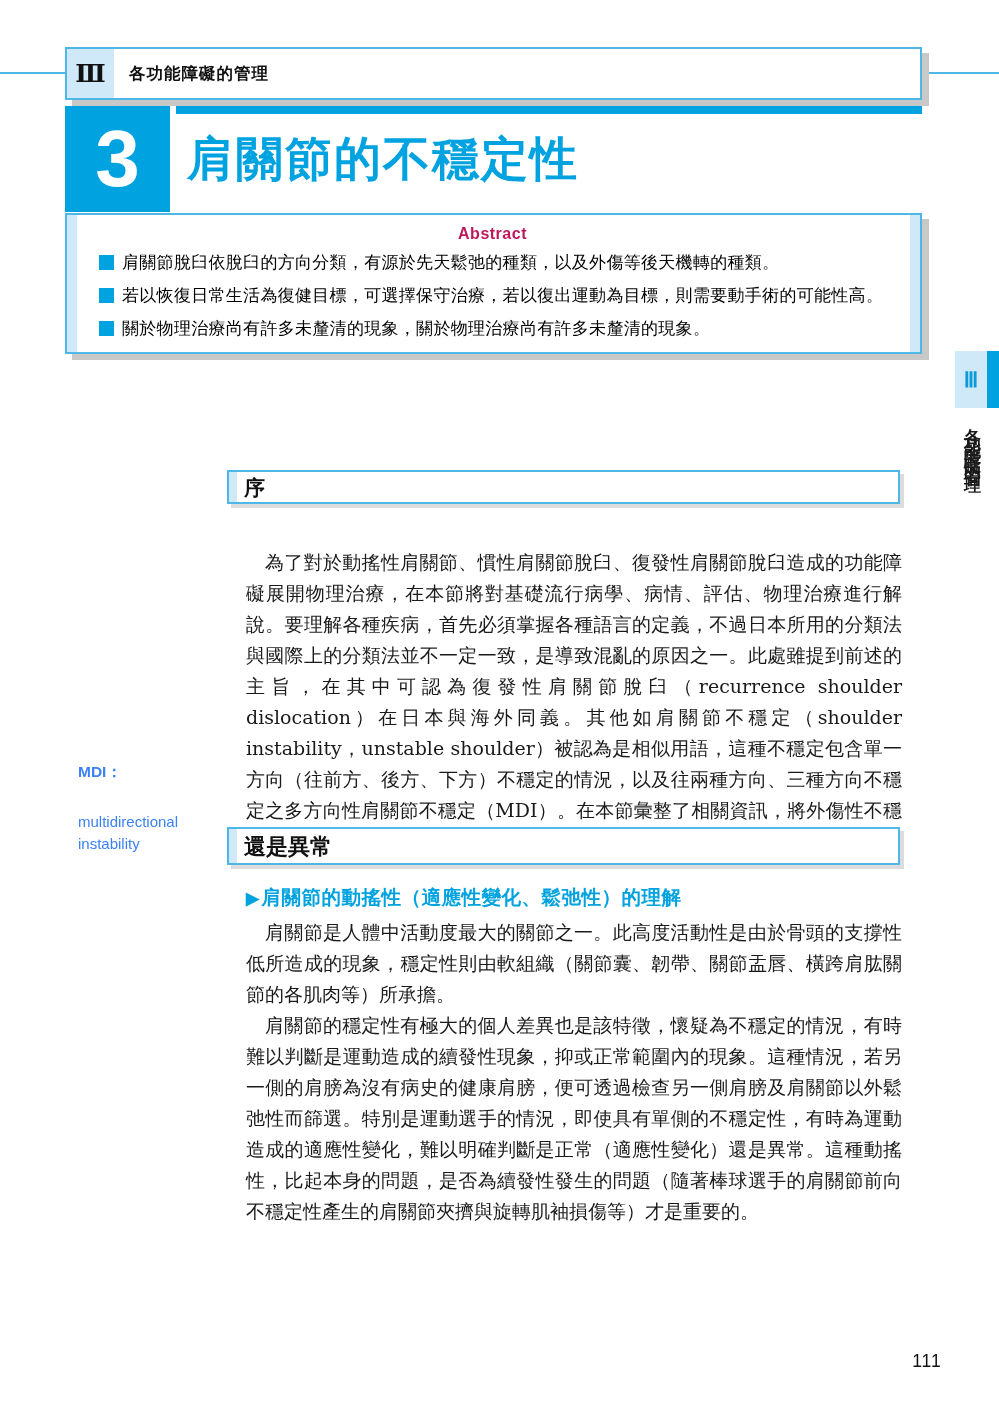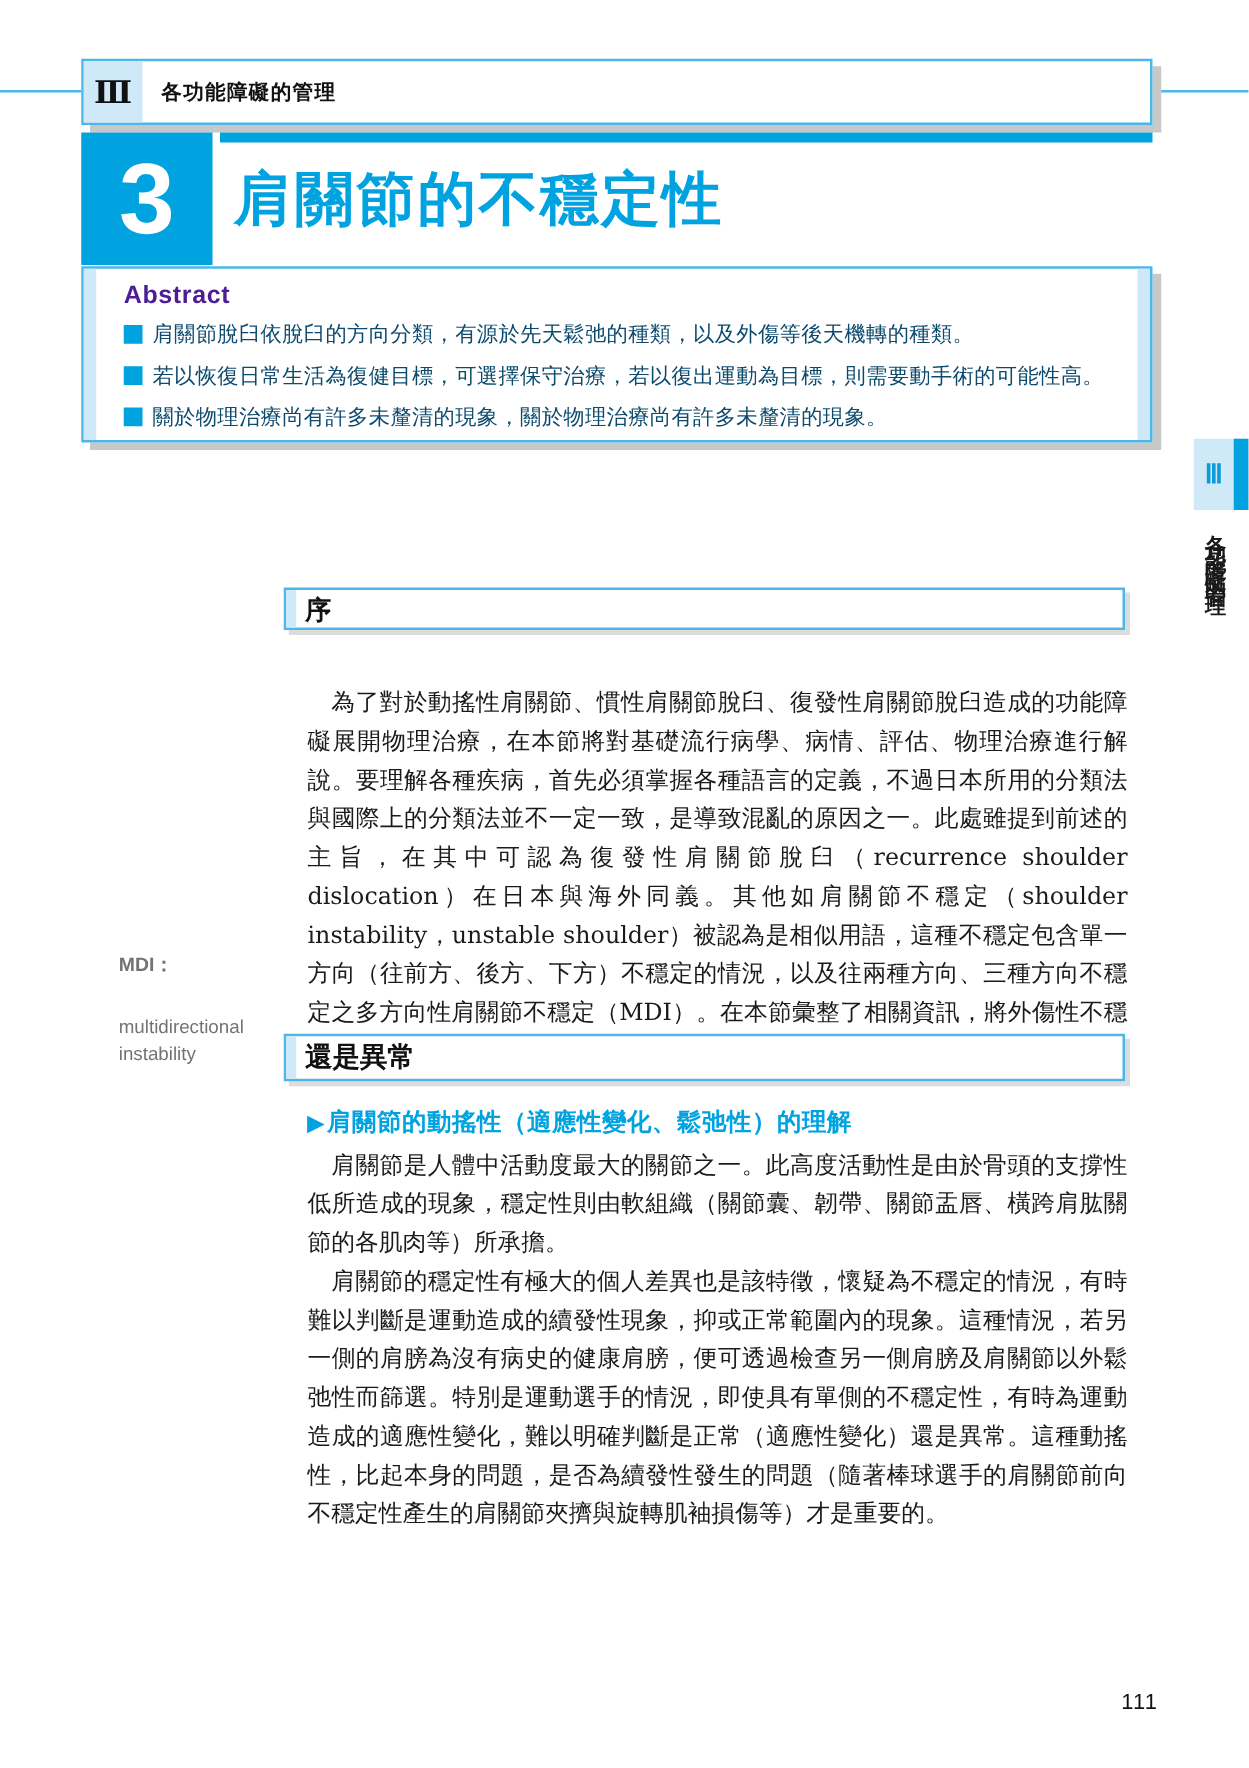--- a/index.html
+++ b/index.html
@@ -54,28 +54,29 @@
   .abstract-box{
     position:absolute;left:65px;top:213px;width:857px;height:141px;
     box-sizing:border-box;background:#ffffff;
     border:2px solid #4db7e8;
     box-shadow:7px 6px 0 #c8c8c8;z-index:2;
   }
   .abstract-stripe{position:absolute;top:0;bottom:0;width:10px;background:#cfe9f8;}
   .stripe-left{left:0;} .stripe-right{right:0;}
   .abstract-content{position:absolute;left:32px;right:34px;top:10px;}
   .abstract-label{
-    color:#4c1d95;font-weight:bold;font-size:20px;letter-spacing:.5px;
+    color:#be185d;font-weight:bold;font-size:16px;letter-spacing:.5px;
     margin-bottom:9px;
+    text-align:center;
   }
   .abstract-item{display:flex;margin-bottom:12px;}
   .abstract-bullet{
     flex:none;width:15px;height:15px;background:#00a3e0;margin:3px 8px 0 0;
   }
-  .abstract-text{font-size:17px;color:#0c4a6e;letter-spacing:.3px;line-height:21px;}
+  .abstract-text{font-size:17px;color:#000000;letter-spacing:.3px;line-height:21px;}
   
   .side-tab{
     position:absolute;left:955px;top:351px;width:44px;height:57px;
     background:#cfe9f8;z-index:2;
   }
   .side-tab-stripe{position:absolute;right:0;top:0;width:12px;height:100%;background:#00a3e0;}
   .side-tab-roman{
     position:absolute;left:0;top:0;width:32px;height:100%;
     display:flex;align-items:center;justify-content:center;
     color:#0b9bd8;font-weight:bold;font-size:21px;
@@ -105,34 +106,34 @@
   .bodytext{
     position:absolute;left:246px;width:656px;
     font-family:"DejaVu Serif","Liberation Serif",serif;
     font-size:19px;line-height:31px;color:#1a1a1a;
     text-align:justify;
   }
   .bodytext p{margin:0;text-indent:1em;}
   #intro-para{top:547px;}
   #basics-paras{top:917px;}
   
-  .margin-note{position:absolute;left:95px;top:762px;width:128px;color:#737373;}
+  .margin-note{position:absolute;left:78px;top:762px;width:128px;color:#3b82f6;}
   .margin-note .term{font-weight:bold;font-size:15.5px;margin-bottom:4px;}
   .margin-note .definition{font-size:15px;line-height:22px;margin-top:28px;}
   
   .subheading{
     position:absolute;left:246px;top:884px;width:660px;
     color:#00a3e0;font-weight:bold;font-size:19.5px;letter-spacing:.5px;
     display:flex;align-items:baseline;
   }
   .subheading .marker{margin-right:2px;font-size:17px;}
   
   .page-number{
     position:absolute;left:897px;top:1351px;width:60px;
-    font-size:17.5px;color:#111;letter-spacing:1px;
+    font-size:17.5px;color:#111;letter-spacing:1px;text-align:center;
   }
 </style>
 </head>
 <body>
 
 <div id="page">
 
   <div class="hairline"></div>
 
   <div class="part-header">

